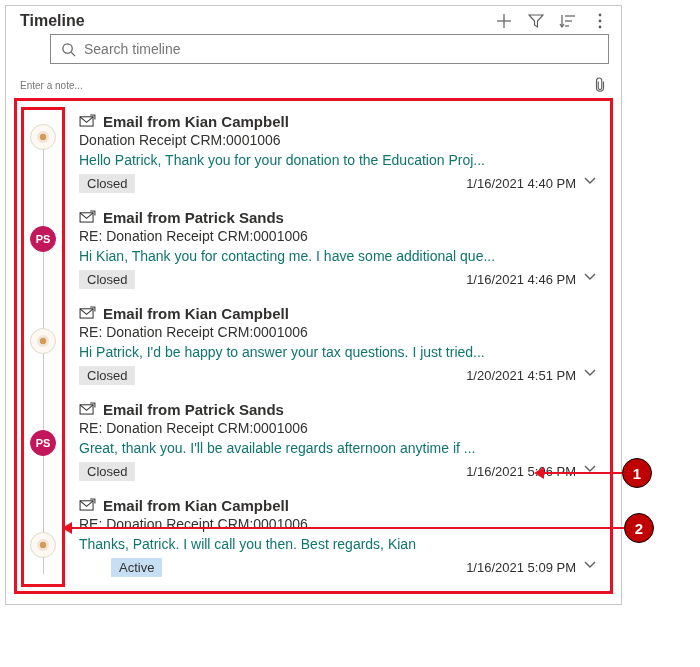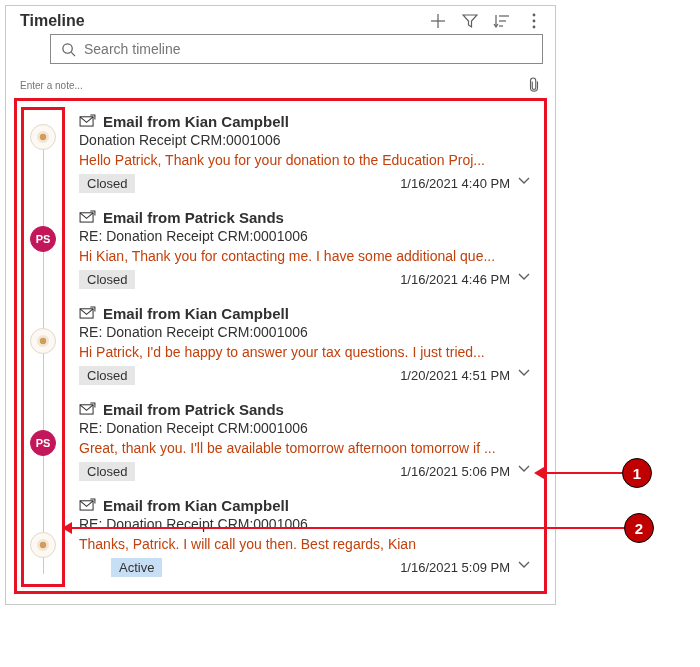--- a/index.html
+++ b/index.html
@@ -6,21 +6,21 @@
   body {
     font-family: "Segoe UI", -apple-system, sans-serif;
     font-size: 14px;
     color: #323130;
     background: #fff;
     width: 700px;
     height: 667px;
     position: relative;
   }
   .panel {
-    width: 551px;
+    width: 617px;
     border: 1px solid #c8c8c8;
     background: #fff;
     margin: 5px;
   }
   .header {
     display: flex;
     align-items: center;
     justify-content: space-between;
     padding: 6px 12px 4px 14px;
   }
@@ -90,21 +90,21 @@
   .items { flex: 1; }
   .item {
     padding: 6px 8px 10px 14px;
     position: relative;
   }
   .item + .item { border-top: 0; }
   .item-title { display:flex; align-items:center; gap:8px; }
   .item-title .mailicon { width:16px; height:16px; color:#323130; }
   .item-title strong { font-weight:600; font-size:15px; }
   .subject { margin-top:2px; font-size:14px; color:#323130; }
-  .preview { margin-top:4px; font-size:14px; color:#c2410c; white-space:nowrap; overflow:hidden; text-overflow:ellipsis; max-width: 460px;}
+  .preview { margin-top:4px; font-size:14px; color:#0f766e; white-space:nowrap; overflow:hidden; text-overflow:ellipsis; max-width: 460px;}
   .meta { margin-top:6px; display:flex; align-items:center; justify-content:space-between; }
   .status {
     font-size:13px; padding:2px 8px; background:#e6e6e6; color:#323130;
   }
   .status.active { background:#c7dff5;margin-left:32px; }
   .ts { font-size:13px; color:#323130; display:flex; align-items:center; gap:8px; }
   .chev { width:14px; height:14px; color:#605e5c; }
   
   .callout {
     position:absolute; display:flex; align-items:center;
@@ -275,21 +275,21 @@
             <span class="mailicon">
               <svg viewBox="0 0 18 14" width="17" height="13" stroke="currentColor" stroke-width="1.1" fill="none">
                   <rect x="1" y="3" width="14" height="10"></rect>
                   <polyline points="1,3 8,9 15,3"></polyline>
                   <polyline points="12,1 17,1 17,6"></polyline>
                 </svg>
             </span>
             <strong>Email from Patrick Sands</strong>
           </div>
           <div class="subject">RE: Donation Receipt CRM:0001006</div>
-          <div class="preview">Great, thank you. I'll be available tomorrow afternoon tomorrow if ...</div>
+          <div class="preview">Great, thank you. I'll be available regards afternoon anytime if ...</div>
           <div class="meta">
             <span class="status">Closed</span>
             <span class="ts">
               <span>1/16/2021 5:06 PM</span>
               <span class="chev">
                   <svg viewBox="0 0 12 8" width="12" height="8" stroke="currentColor" stroke-width="1.4" fill="none">
                     <polyline points="1,1 6,6 11,1"></polyline>
                   </svg>
                 </span>
             </span>

